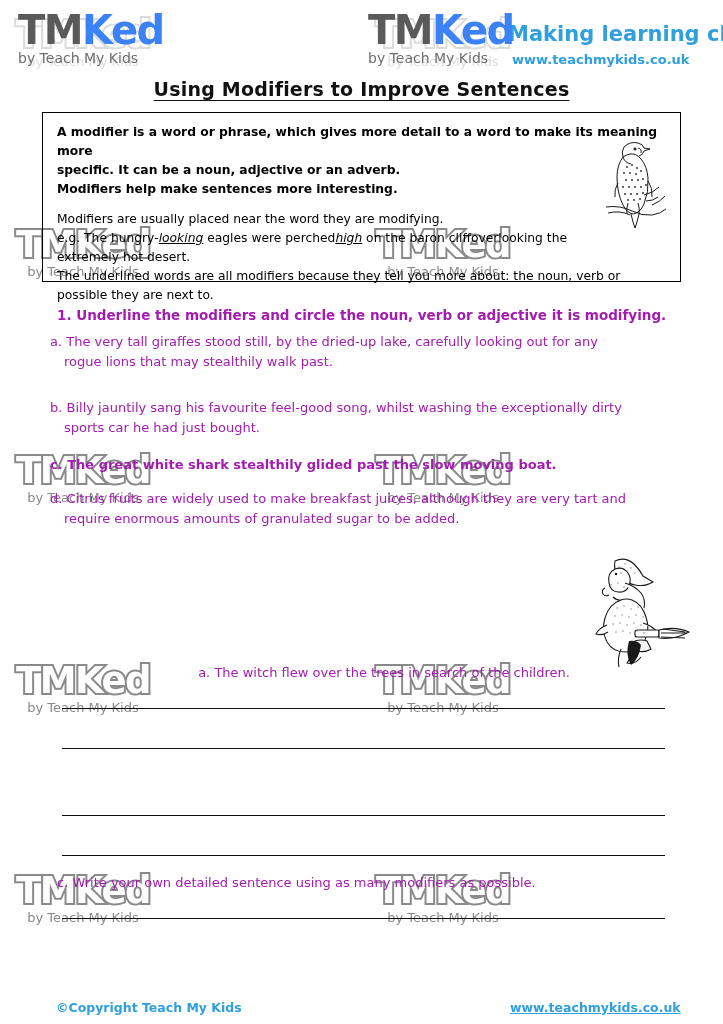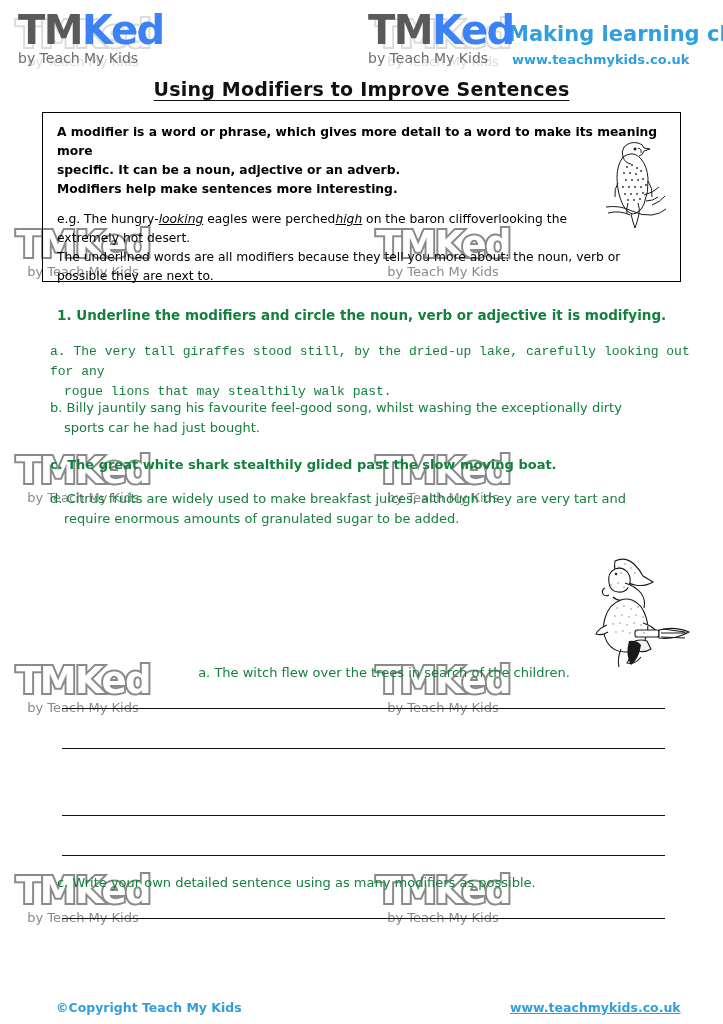--- a/index.html
+++ b/index.html
@@ -75,21 +75,21 @@
   .dl.bold{font-weight:bold;}
   .dl .u{text-decoration:underline;font-style:italic;}
   .dl .i{}
   .spacer{height:11px;}
   .eagle{position:absolute;right:8px;top:22px;width:78px;height:104px;}
 
   
   .q{
     position:absolute;z-index:6;
     font-family:"DejaVu Sans", sans-serif;
-    color:#15803d;
+    color:#a21caf;
   }
   .q-head{font-size:13.5px;font-weight:bold;line-height:1.5;}
   .q-item{font-size:13px;line-height:1.52;}
   .q-item .hang{padding-left:14px;display:block;}
 
   .witch{position:absolute;right:22px;top:553px;width:110px;height:115px;z-index:6;}
 
   .blank{
     position:absolute;height:0;border-top:1.6px solid #111;z-index:6;
   }
@@ -122,20 +122,21 @@
   <div class="tag-url" style="left:512px;top:52px;">www.teachmykids.co.uk</div>
 
   <div class="title">Using Modifiers to Improve Sentences</div>
 
   <div class="defbox">
     <div class="inner">
       <div class="dl bold">A modifier is a word or phrase, which gives more detail to a word to make its meaning more</div>
       <div class="dl bold">specific. It can be a noun, adjective or an adverb.</div>
       <div class="dl bold">Modifiers help make sentences more interesting.</div>
       <div class="spacer"></div>
+      <div class="dl">Modifiers are usually placed near the word they are modifying.</div>
       <div class="dl"><span>e.g. The hungry-</span><span class="u">looking</span> <span class="i">eagles</span> <span>were</span> <span class="i">perched</span><span class="u">high</span> <span>on the baron</span> <span class="i">cliff</span><span>overlooking the</span></div>
       <div class="dl"><span class="i">extremely hot</span> <span>desert.</span></div>
       <div class="dl"><span>The underlined words are all modifiers because they tell you more about: the</span> <span class="i">noun, verb</span> <span>or</span></div>
       <div class="dl"><span class="i">possible</span> <span>they are next to.</span></div>
 
       <svg class="eagle" viewBox="0 0 78 104">
         <g fill="none" stroke="#1a1a1a" stroke-width="1">
           <path d="M30 12 q6 -6 14 -4 q5 1 6 5 l6 1 l-6 2 q-1 4 -5 5"></path>
           <path d="M30 12 q-3 5 -1 10 q2 6 8 7"></path>
           <path d="M44 13 q4 1 3 5"></path>
@@ -176,21 +177,21 @@
           <circle cx="34" cy="65" r="1"></circle>
             <circle cx="40" cy="65" r="1"></circle>
             <circle cx="46" cy="64" r="1"></circle>
         </g>
       </svg>
     </div>
   </div>
 
   <div class="q q-head" style="left:57px;top:305px;width:620px;">1. Underline the modifiers and circle the noun, verb or adjective it is modifying.</div>
 
-  <div class="q q-item" style="left:50px;top:342px;width:640px;font-family:Liberation Mono, monospace;">
+  <div class="q q-item" style="left:50px;top:332px;width:640px;">
     <span>a.</span>
     <span>The very tall giraffes stood still, by the dried-up lake, carefully looking out for any</span>
     <span class="hang">rogue lions that may stealthily walk past.</span>
   </div>
 
   <div class="q q-item" style="left:50px;top:398px;width:640px;">
     <span>b.</span>
     <span>Billy jauntily sang his favourite feel-good song, whilst washing the exceptionally dirty</span>
     <span class="hang">sports car he had just bought.</span>
   </div>

